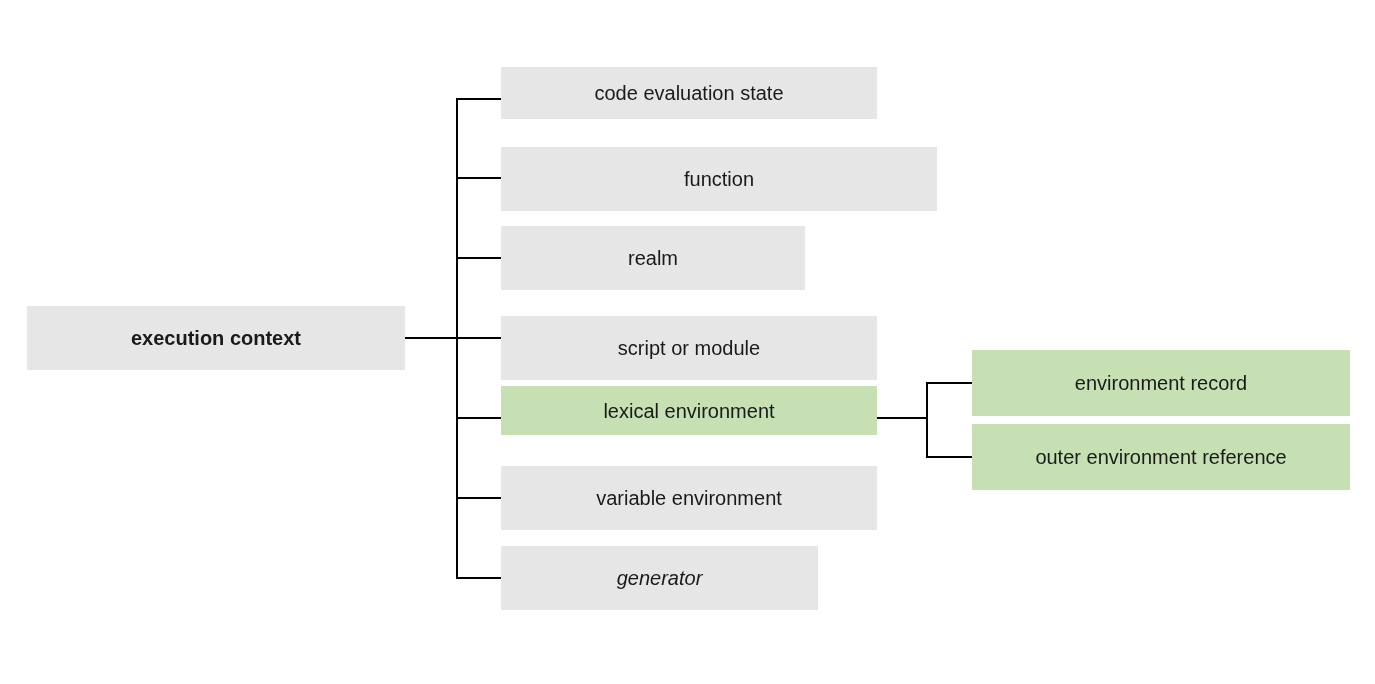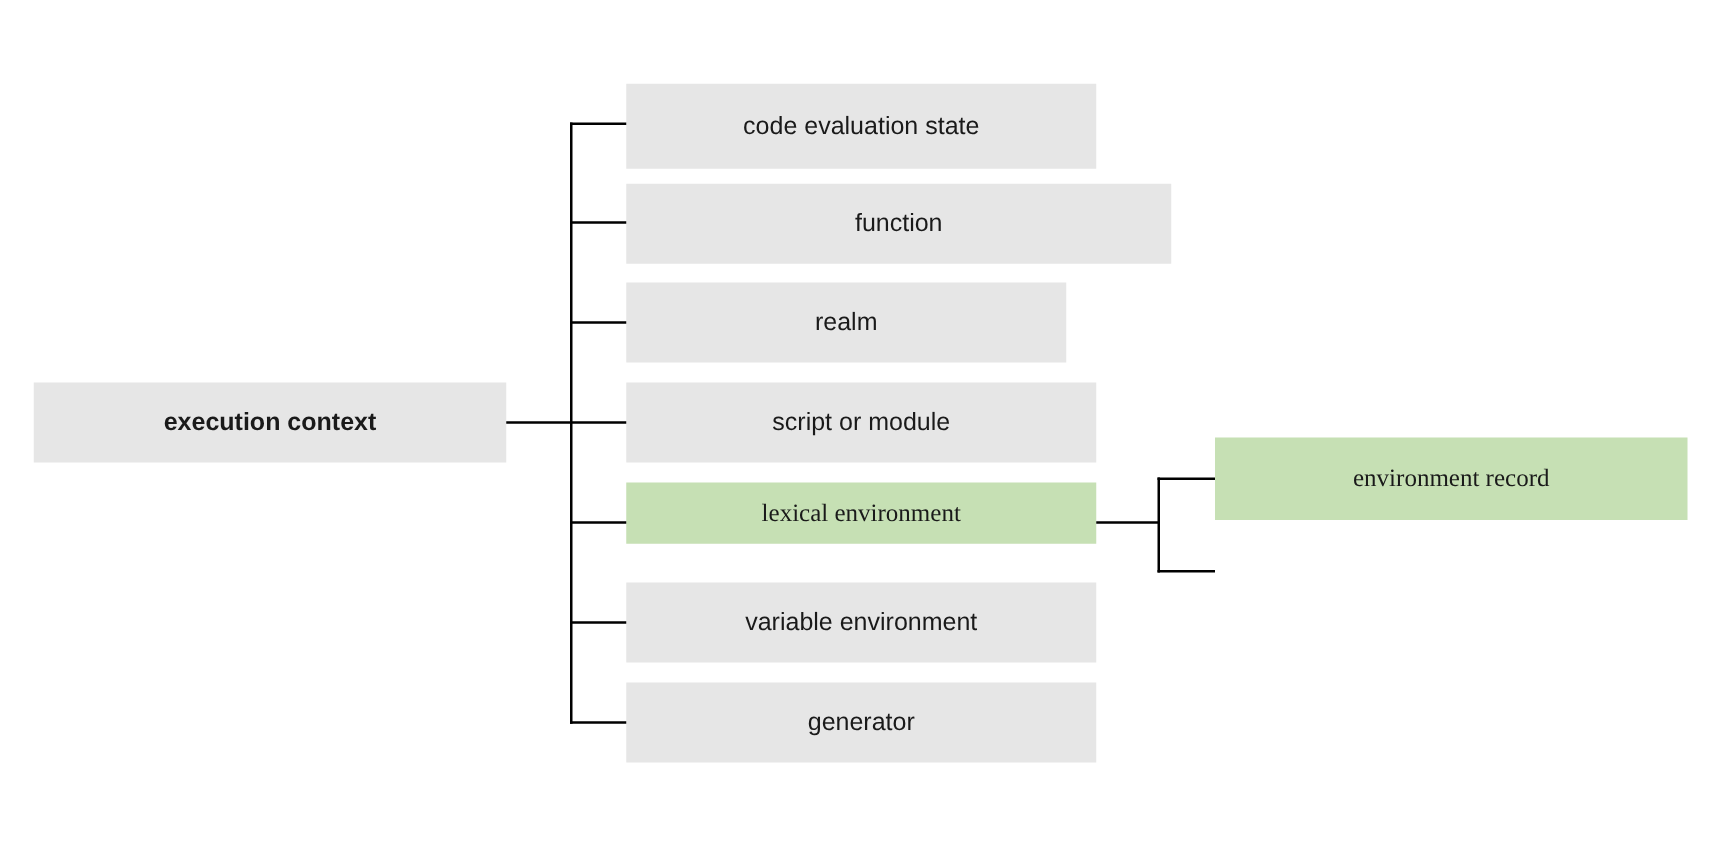--- a/index.html
+++ b/index.html
@@ -23,49 +23,50 @@
     position: absolute;
     display: flex;
     align-items: center;
     justify-content: center;
     background: var(--node_fill);
     color: var(--text);
     font-size: 20px;
     line-height: 1;
     white-space: nowrap;
   }
-  .node.highlight { background: var(--highlight_fill); font-family: Liberation Serif, serif; }
+  .node.highlight { background: var(--highlight_fill); }
   .line {
     position: absolute;
     background: var(--connector);
   }
 </style>
 </head>
 <body>
 
 <div class="canvas">
 
   <div class="node" style="left:27px; top:306px; width:378px; height:64px;font-weight:bold;">execution context</div>
 
-  <div class="node" style="left:501px; top:67px; width:376px; height:68px;">code evaluation state</div>
+  <div class="node" style="left:501px; top:67px; width:376px; height:52px;">code evaluation state</div>
 
   <div class="node" style="left:501px; top:147px; width:436px; height:64px;">function</div>
 
-  <div class="node" style="left:501px; top:226px; width:352px; height:64px;">realm</div>
+  <div class="node" style="left:501px; top:226px; width:304px; height:64px;">realm</div>
 
-  <div class="node" style="left:501px; top:306px; width:376px; height:64px;">script or module</div>
+  <div class="node" style="left:501px; top:316px; width:376px; height:64px;">script or module</div>
 
   <div class="node highlight" style="left:501px; top:386px; width:376px; height:49px;">lexical environment</div>
 
   <div class="node" style="left:501px; top:466px; width:376px; height:64px;">variable environment</div>
 
-  <div class="node" style="left:501px; top:546px; width:376px; height:64px;">generator</div>
+  <div class="node" style="left:501px; top:546px; width:317px; height:64px;font-style:italic;">generator</div>
 
   <div class="node highlight" style="left:972px; top:350px; width:378px; height:66px;">environment record</div>
 
+  <div class="node highlight" style="left:972px; top:424px; width:378px; height:66px;">outer environment reference</div>
 
   <div class="line" style="left:405px; top:337px; width:96px; height:2px;"></div>
   <div class="line" style="left:456px; top:98px; width:2px; height:481px;"></div>
   <div class="line" style="left:456px; top:98px; width:45px; height:2px;"></div>
   <div class="line" style="left:456px; top:177px; width:45px; height:2px;"></div>
   <div class="line" style="left:456px; top:257px; width:45px; height:2px;"></div>
   <div class="line" style="left:456px; top:417px; width:45px; height:2px;"></div>
   <div class="line" style="left:456px; top:497px; width:45px; height:2px;"></div>
   <div class="line" style="left:456px; top:577px; width:45px; height:2px;"></div>
 

